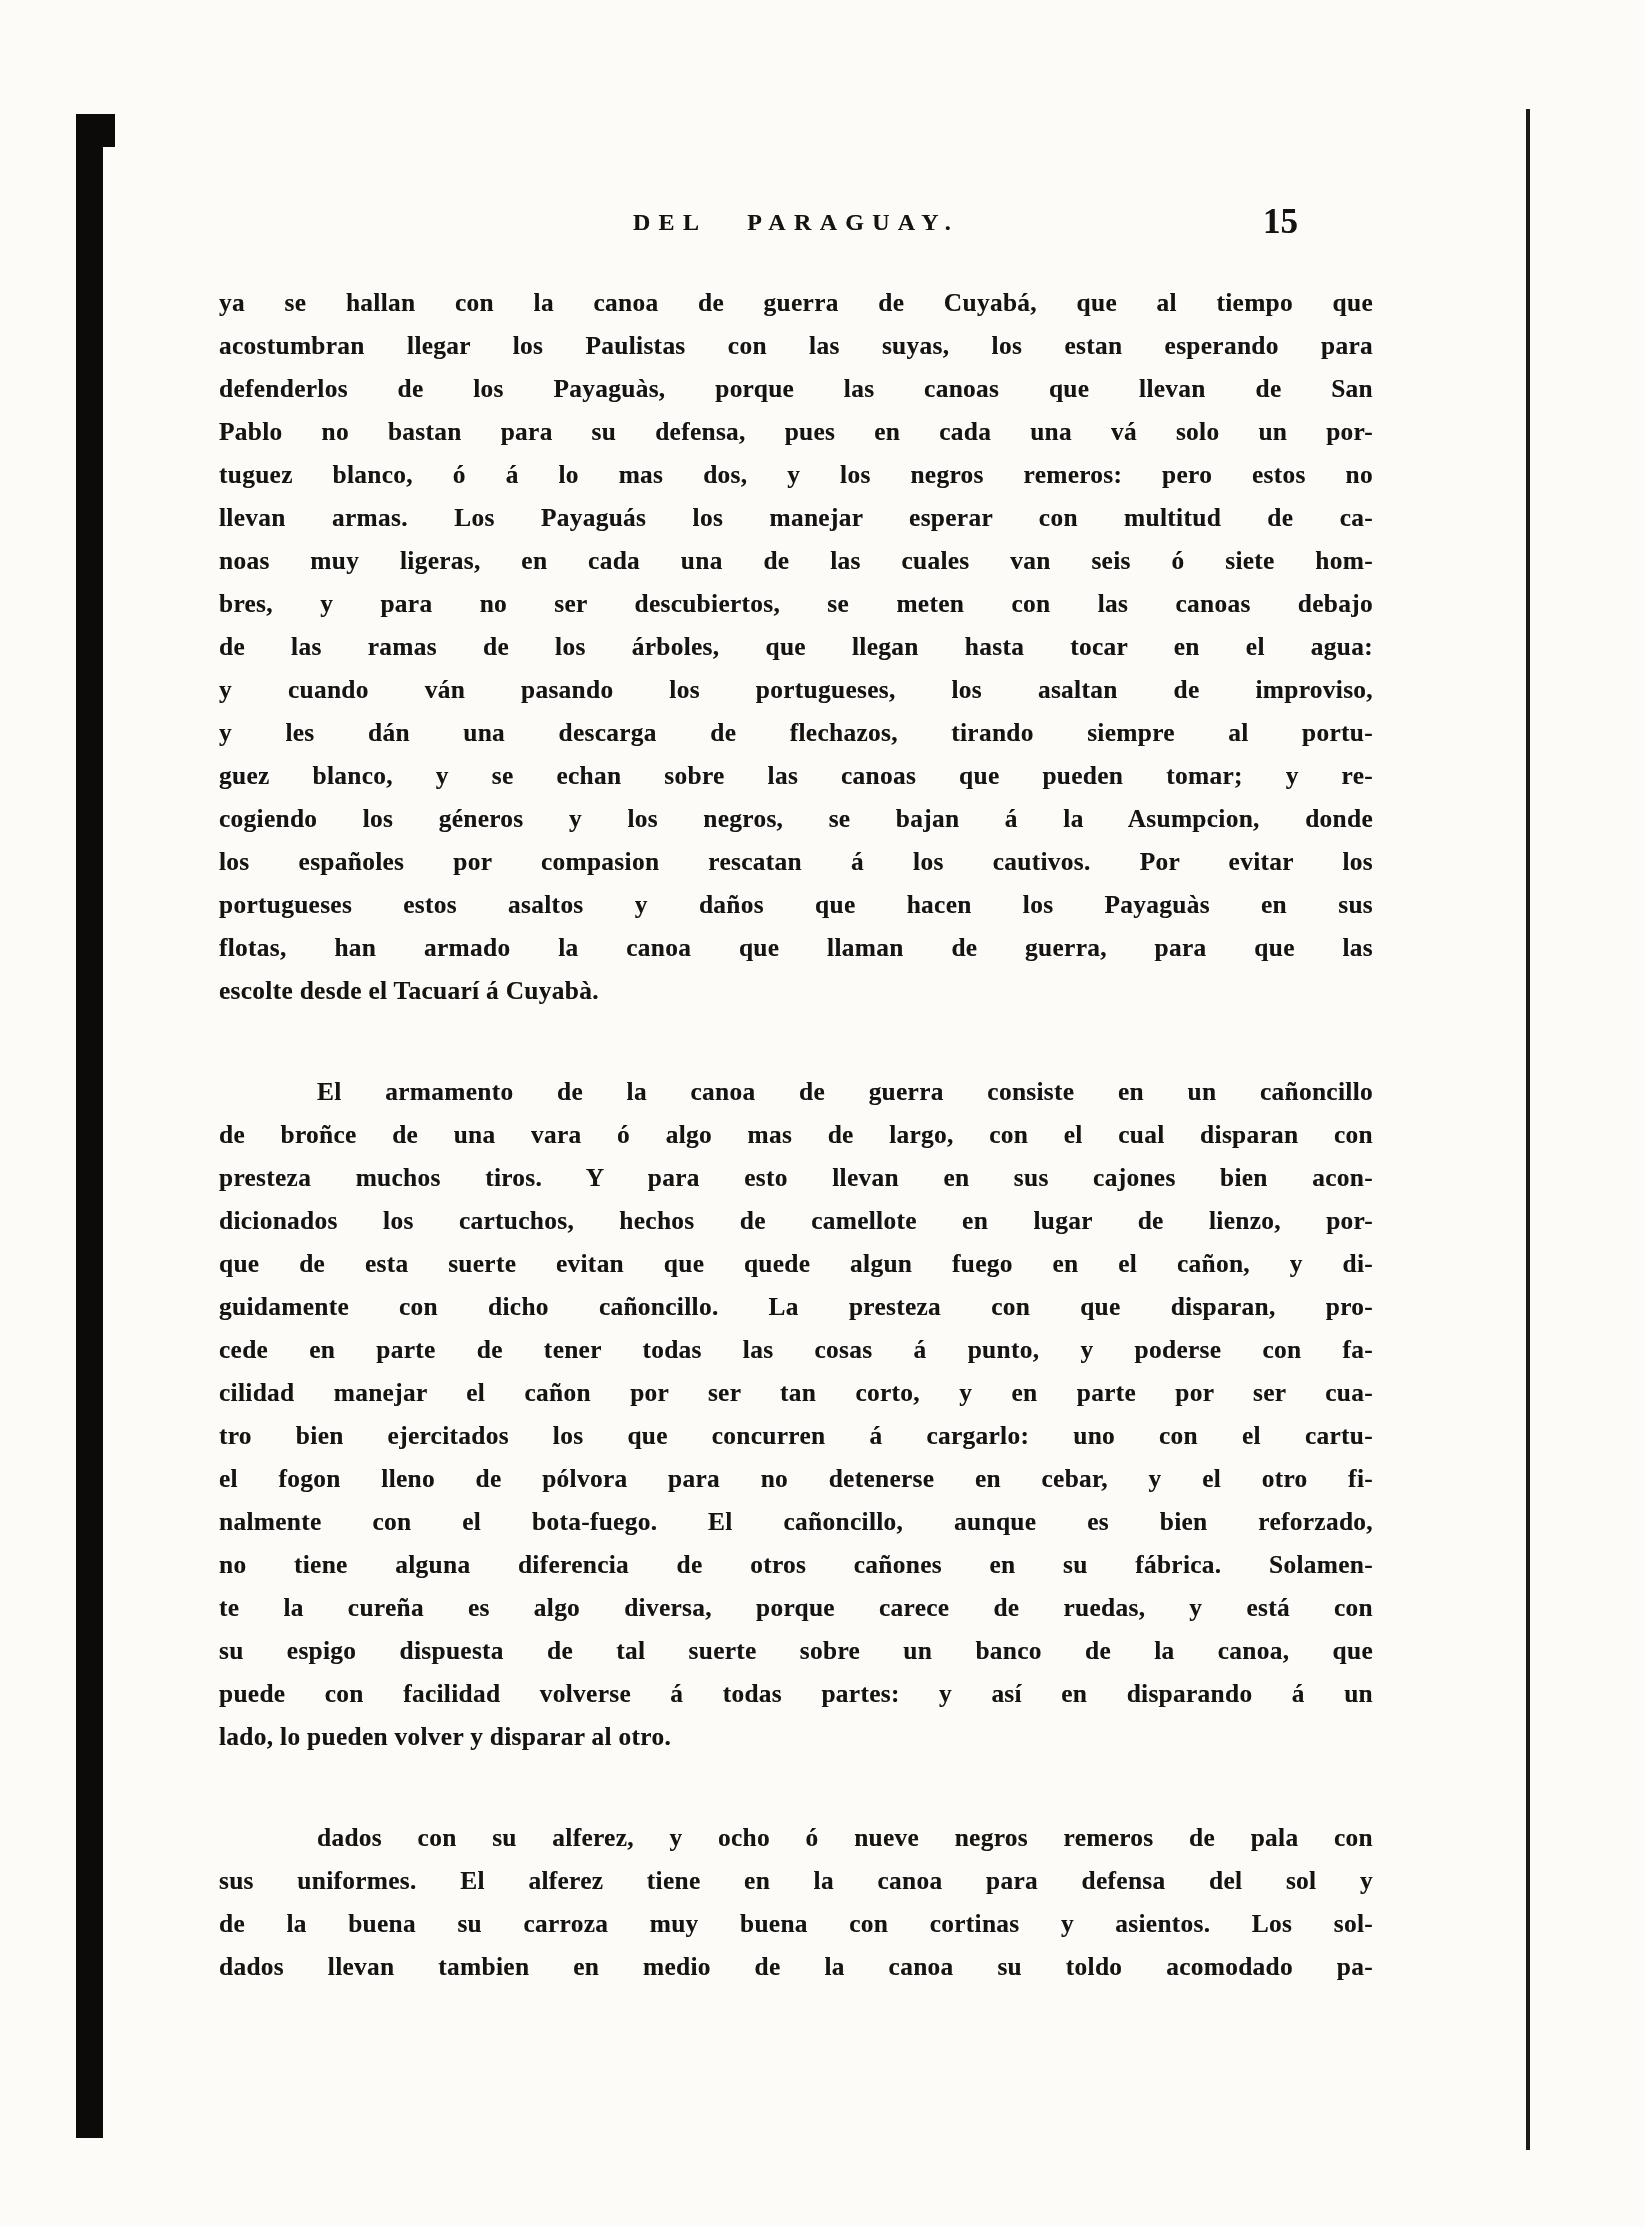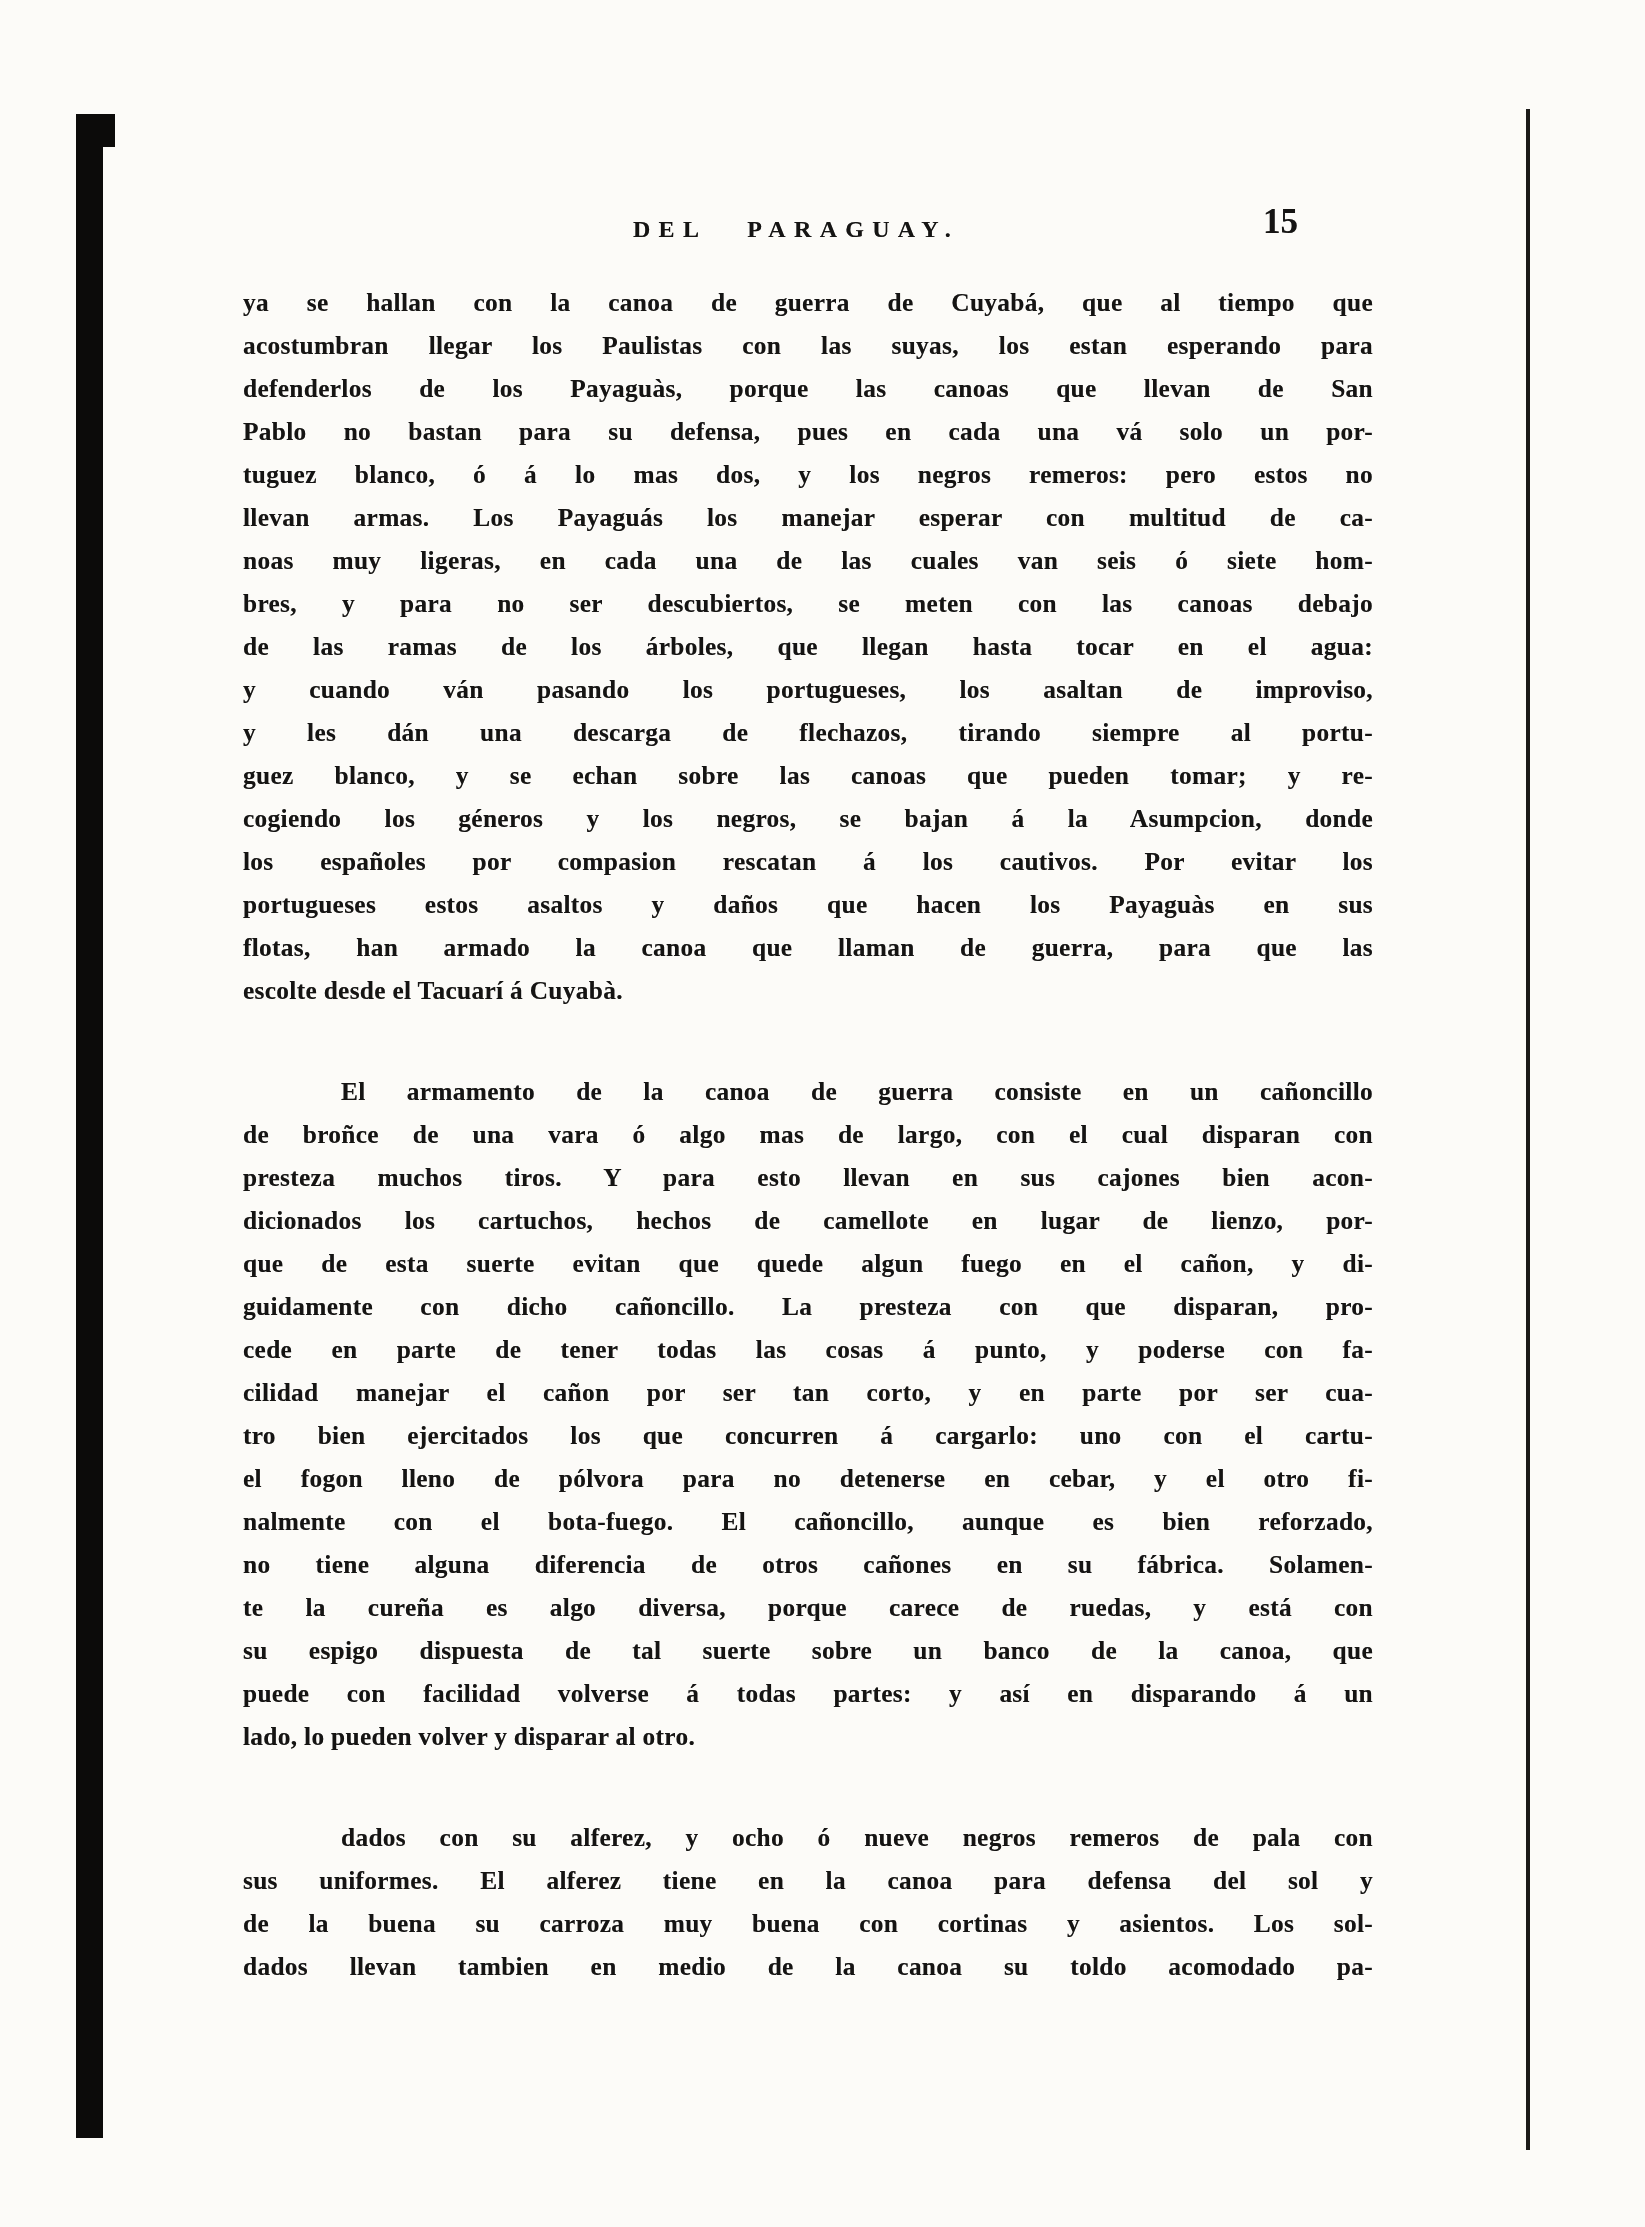--- a/index.html
+++ b/index.html
@@ -49,21 +49,21 @@
     position: absolute;
     top: 202px;
     left: 219px;
     width: 1154px;
     height: 51px;
   }
   .running-title {
     position: absolute;
     left: 50%;
     transform: translateX(-50%);
-    top: 14px;
+    top: 7px;
     font-size: 24px;
     font-weight: 700;
     letter-spacing: 8.3px;
     word-spacing: 27px;
     white-space: nowrap;
     text-shadow: 0 0 0.6px rgba(0,0,0,0.45);
   }
   .page-number {
     position: absolute;
     right: 75px;
@@ -82,21 +82,20 @@
     line-height: 43px;
     font-weight: 700;
     letter-spacing: 0.3px;
     text-shadow: 0 0 0.6px rgba(0,0,0,0.38);
   }
   .para + .para { margin-top: 58px; }
   .line {
     text-align: justify;
     text-align-last: justify;
     white-space: normal;
-    margin-left: 24px;
   }
   .line.last { text-align-last: left; }
   .para.indent .line:first-child { text-indent: 98px; }
 </style>
 </head>
 <body>
 
 <div class="page">
 
   <div class="binding-cap"></div>

